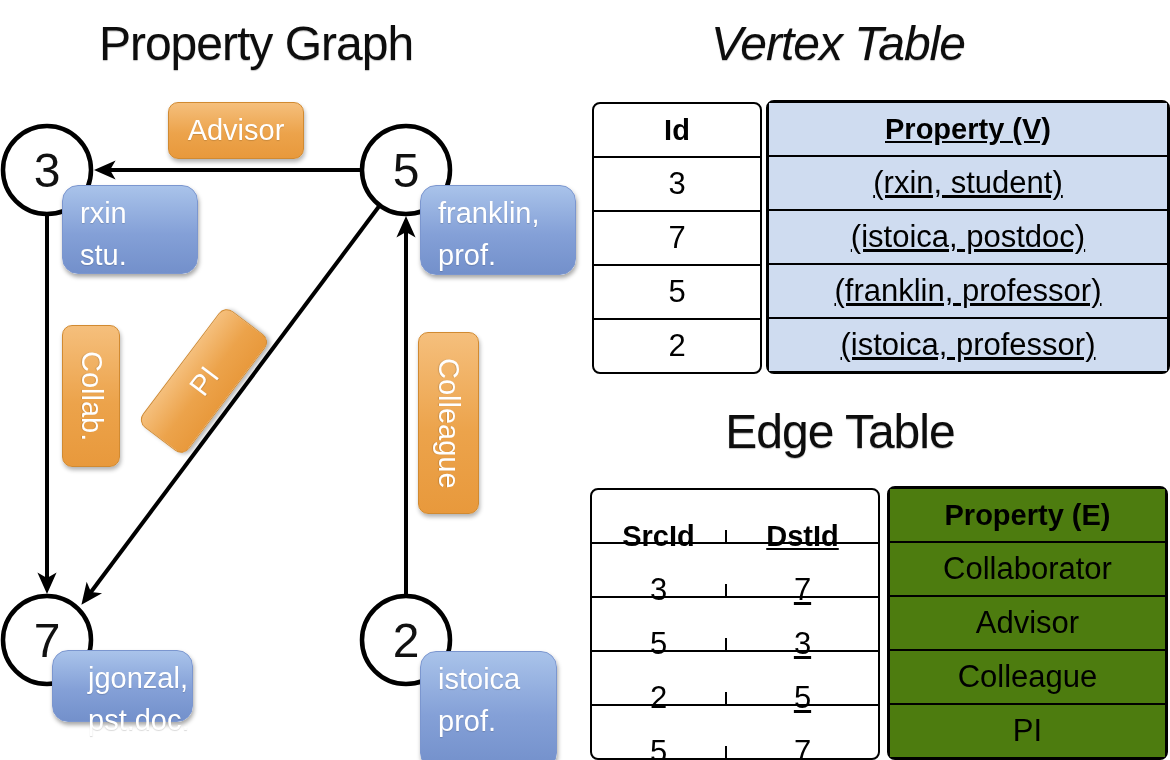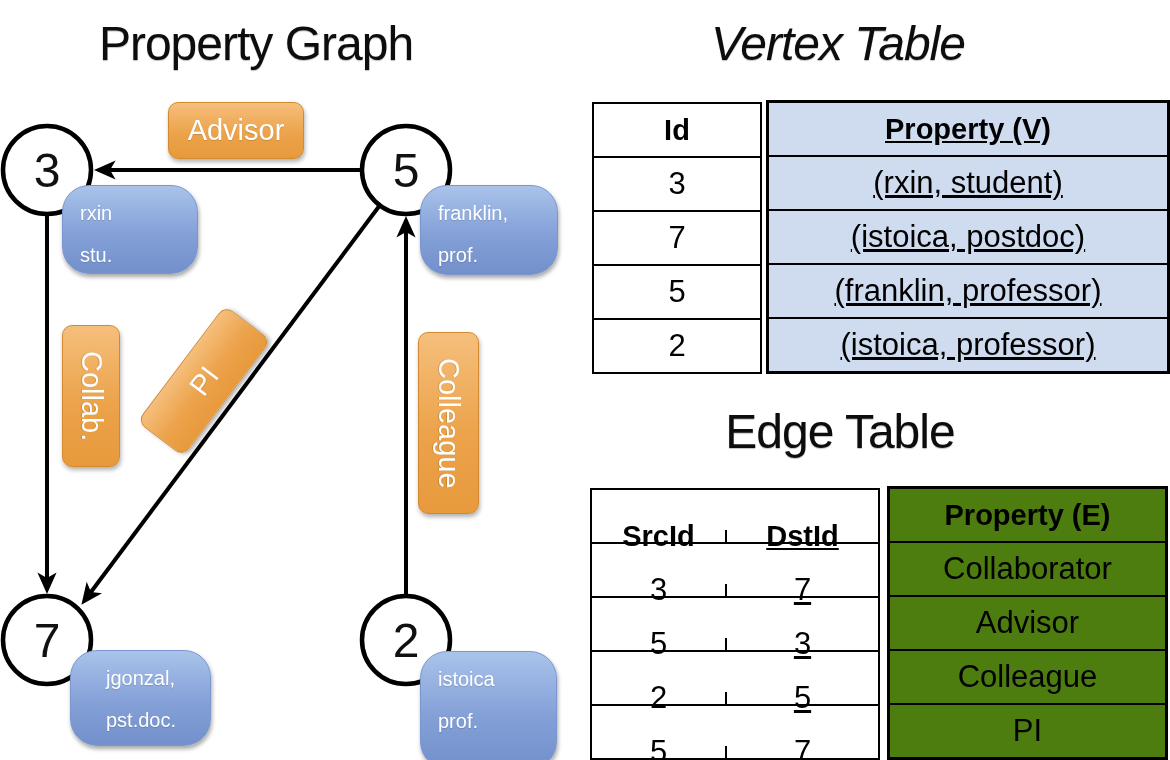--- a/index.html
+++ b/index.html
@@ -22,29 +22,29 @@
     background:linear-gradient(180deg,#f5bf7c 0%,#eca34b 55%,#e8993c 100%);
     border:1px solid #d18a31;
     box-shadow:1px 3px 4px rgba(0,0,0,0.3);
     display:flex;align-items:center;justify-content:center;
     font-size:29px;text-shadow:0 1px 1px rgba(0,0,0,0.15);
   }
   .elabel .vtext{writing-mode:vertical-rl;white-space:nowrap;}
   .elabel.pi{transform:rotate(-53deg);}
   
   .vlabel{
-    position:absolute;border-radius:27px;color:#fff;
+    position:absolute;border-radius:16px;color:#fff;
     background:linear-gradient(180deg,#a9c3ea 0%,#84a0d7 55%,#7390cb 100%);
     border:1px solid #7b96cf;
     box-shadow:1px 3px 4px rgba(0,0,0,0.35);
-    font-size:20px;line-height:42px;padding:6px 6px 0 17px;box-sizing:border-box;
+    font-size:29px;line-height:42px;padding:6px 6px 0 17px;box-sizing:border-box;
     text-shadow:0 1px 1px rgba(0,0,0,0.15);
   }
   
-  .tbl{position:absolute;background:#fff;}
+  .tbl{position:absolute;background:#fff;border-radius:8px;}
   .tbl .cell{
     height:52px;border-top:2px solid #000;
     display:flex;align-items:center;justify-content:center;
     font-size:31px;white-space:nowrap;
   }
   .tbl .cell:first-child{border-top:none;}
   .tbl .head{font-weight:bold;font-size:29px;}
   #vt-id{left:592px;top:102px;width:166px;border:2px solid #000;}
   #vt-prop{left:766px;top:100px;width:398px;border:3px solid #000;background:#cfdcf0;text-decoration:underline;}
   #vt-prop .cell{background:#cfdcf0;}
@@ -96,25 +96,25 @@
     <span>PI</span>
   </div>
   <div class="elabel" style="left:418px;top:332px;width:59px;height:180px;">
     <span class="vtext">Colleague</span>
   </div>
 
   <div class="vlabel" style="left:62px;top:185px;width:136px;height:89px;">
     <div>rxin</div>
     <div>stu.</div>
   </div>
-  <div class="vlabel" style="left:420px;top:185px;width:138px;height:90px;">
+  <div class="vlabel" style="left:420px;top:185px;width:156px;height:90px;">
     <div>franklin,</div>
     <div>prof.</div>
   </div>
-  <div class="vlabel" style="left:70px;top:650px;width:141px;height:96px;padding-left:35px;">
+  <div class="vlabel" style="left:52px;top:650px;width:141px;height:72px;padding-left:35px;">
     <div>jgonzal,</div>
     <div>pst.doc.</div>
   </div>
   <div class="vlabel" style="left:420px;top:651px;width:137px;height:118px;">
     <div>istoica</div>
     <div>prof.</div>
   </div>
 
   <div class="title" style="left:588px;top:16px;width:500px;font-style:italic;">Vertex Table</div>
 

